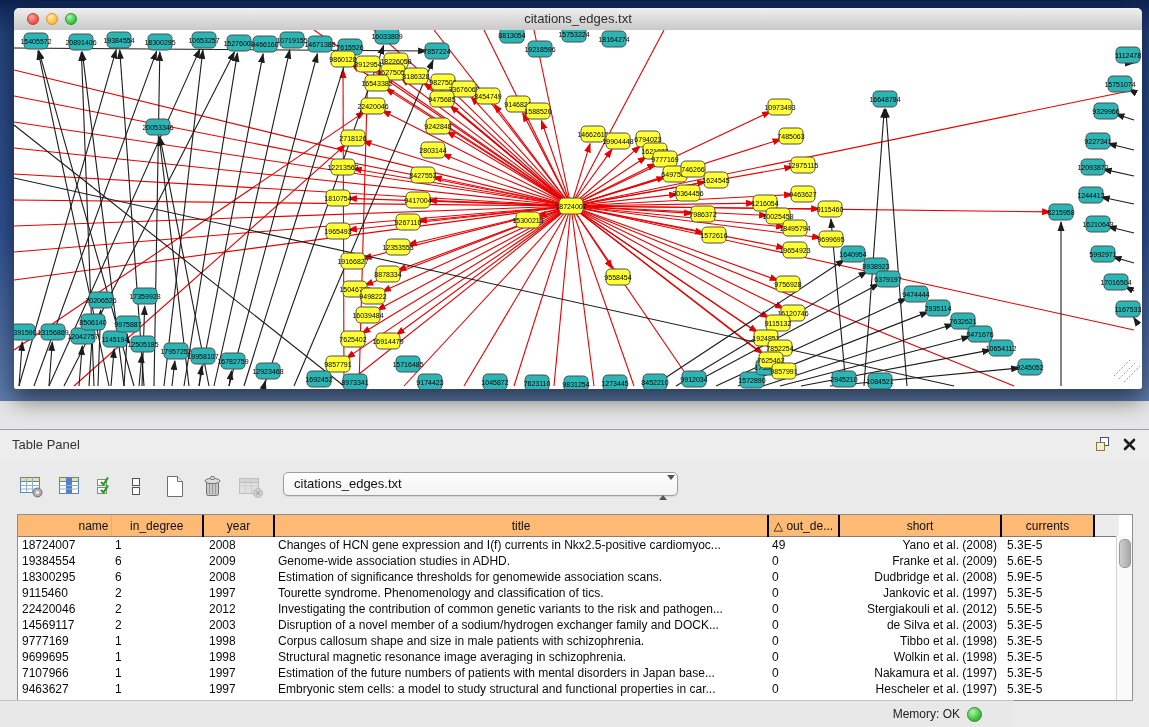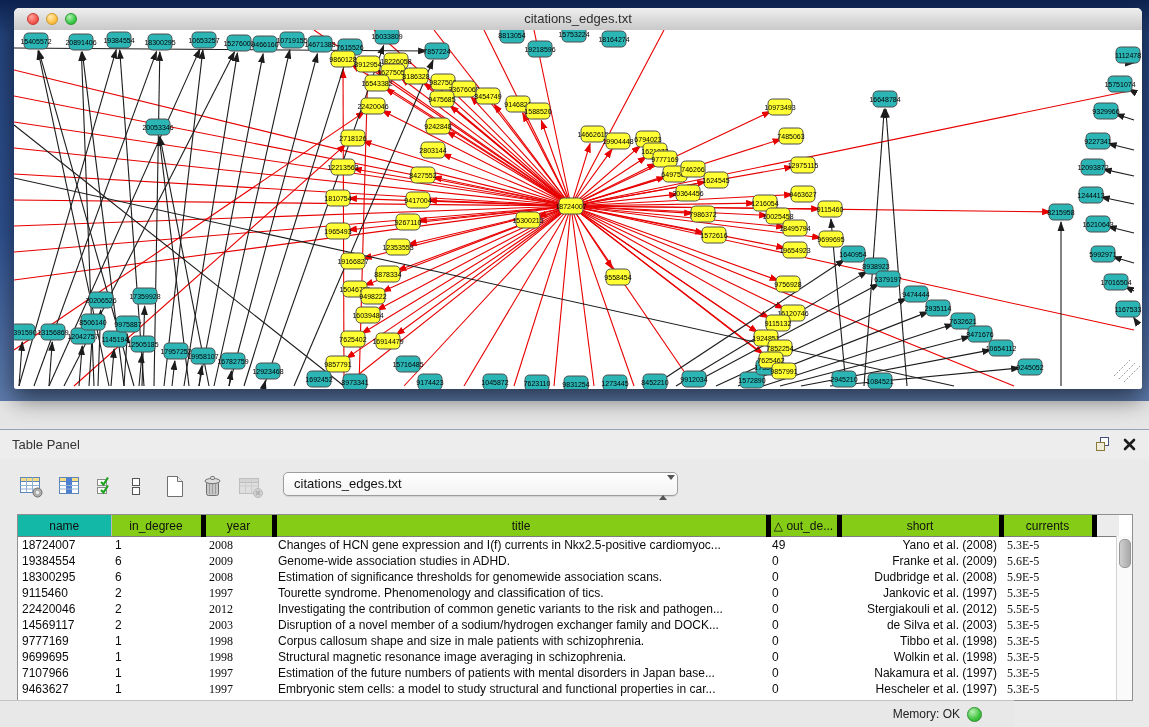--- a/index.html
+++ b/index.html
@@ -36,27 +36,27 @@
     font-size:13px;line-height:22px;padding:0 26px 0 10px;color:#111;
     box-shadow:0 1px 1px rgba(0,0,0,.10);}
   .combo-arrows{position:absolute;right:9px;top:4px;width:9px;}
   .combo-arrows .up{width:0;height:0;border-left:4px solid transparent;border-right:4px solid transparent;
     border-bottom:5px solid #555;margin-bottom:3px;}
   .combo-arrows .dn{width:0;height:0;border-left:4px solid transparent;border-right:4px solid transparent;
     border-top:5px solid #555;}
   .table-wrap{position:absolute;left:17px;top:55px;width:1116px;height:187px;background:#fff;
     border:1px solid #8f8f8f;box-sizing:border-box;overflow:hidden;}
   table{border-collapse:collapse;table-layout:fixed;font-size:12px;}
-  thead th{height:21px;background:#84cc16;border-right:5px solid #000000;border-bottom:1px solid #7e7e7e;
+  thead th{height:21px;background:#fdba74;border-right:2px solid #000000;border-bottom:1px solid #7e7e7e;
     font-weight:normal;text-align:center;padding:0 2px;overflow:hidden;white-space:nowrap;color:#111;}
-  thead th.gray{background:#14b8a6;border-right:1px solid #b9b9b9;}
+  thead th.gray{background:#fdba74;border-right:1px solid #b9b9b9;text-align:right;}
   thead th.filler{background:#ececec;border-right:none;}
   tbody td{height:16px;padding:0 4px;white-space:nowrap;overflow:hidden;color:#0b0b0b;}
   td.c5{text-align:right;}
-  td.c2,td.c6{padding-left:6px;font-family:Liberation Serif, serif;}
+  td.c2,td.c6{padding-left:6px;}
   .vscroll{position:absolute;right:0;top:21px;bottom:0;width:15px;background:#fafafa;
     border-left:1px solid #d2d2d2;}
   .vthumb{position:absolute;left:2px;top:3px;width:10px;height:27px;border-radius:5px;
     background:linear-gradient(90deg,#cfcfcf,#a8a8a8);border:1px solid #999;}
   .segmented{position:absolute;left:50%;top:243px;transform:translateX(-50%);display:flex;height:21px;
     border:1px solid #a6a6a6;border-radius:5px;overflow:hidden;background:#fff;
     box-shadow:0 1px 0 rgba(255,255,255,.8);}
   .seg{padding:0 1px;line-height:21px;font-size:15px;color:#1d1d1d;border-left:1px solid #bdbdbd;}
   .seg:first-child{border-left:none;}
   .seg.active{background:linear-gradient(#7f7f7f,#989898);color:#f3f3f3;}

